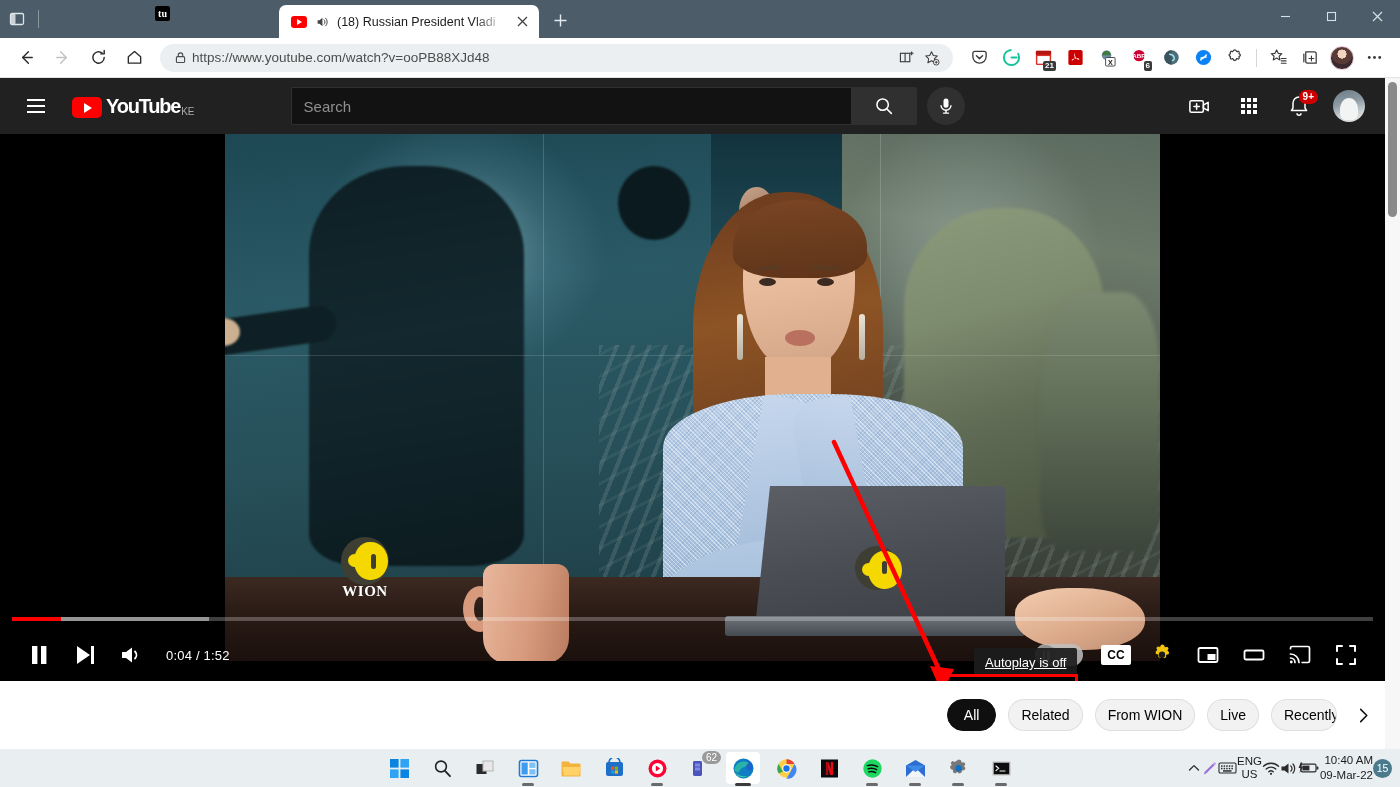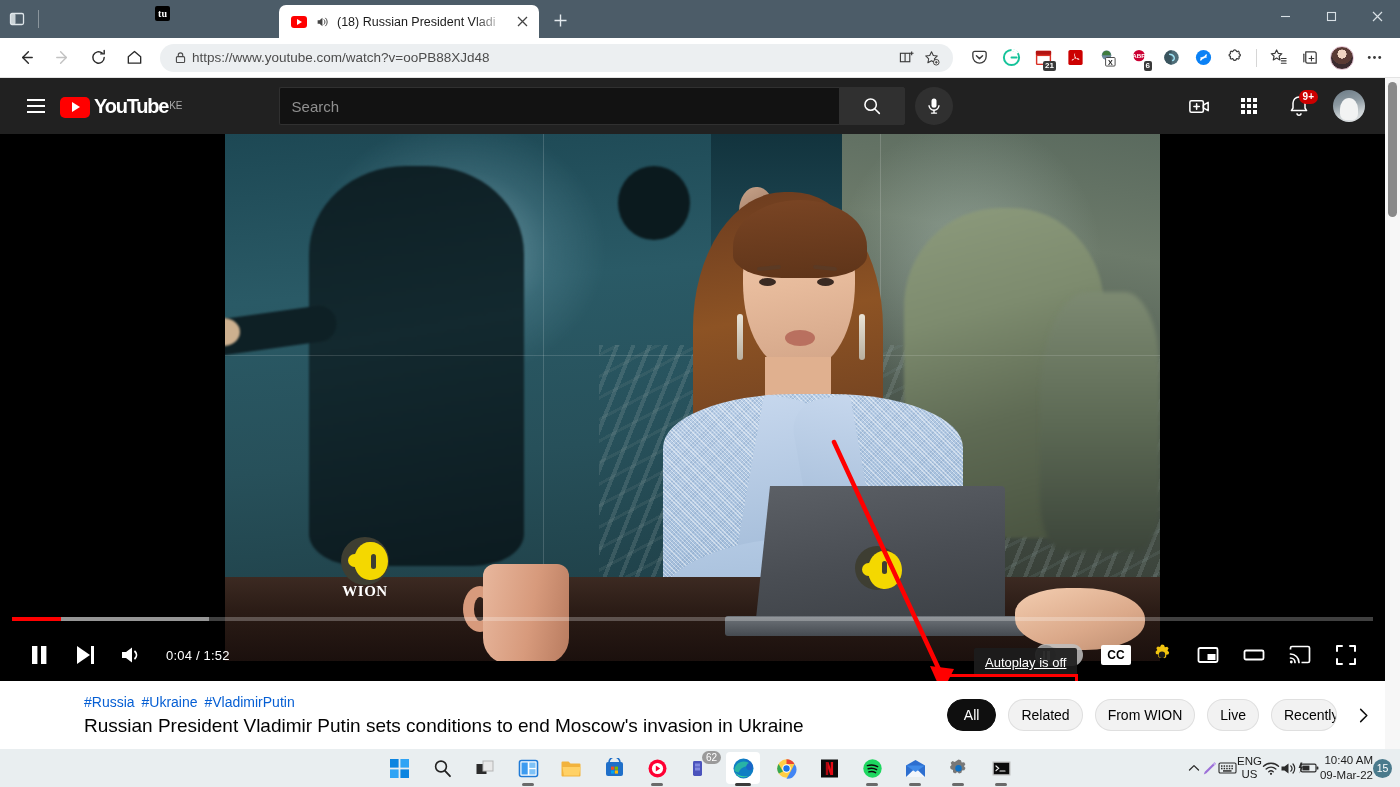--- a/index.html
+++ b/index.html
@@ -102,21 +102,21 @@
   }
 
   
   .ytpage { position: absolute; left: 0; top: 78px; width: 1400px; height: 671px; background: #fff; overflow: hidden; }
   .ythead {
     position: absolute; left: 0; top: 0; width: 1385px; height: 56px; background: #212121;
     display: flex; align-items: center; padding: 0 16px;
   }
   .hamburger { width: 40px; height: 40px; display: flex; flex-direction: column; align-items: center; justify-content: center; gap: 4px; cursor: pointer; }
   .hamburger i { display: block; width: 18px; height: 2px; background: #fff; }
-  .ytlogo { display: flex; align-items: center; margin-left: 4px; cursor: pointer; }
+  .ytlogo { display: flex; align-items: flex-end; margin-left: 16px; cursor: pointer; }
   .ytlogo-mark { width: 30px; height: 21px; background: #ff0000; border-radius: 5px; display: flex; align-items: center; justify-content: center; margin-top: 2px; }
   .ytlogo-mark::after { content: ""; border-left: 8px solid #fff; border-top: 5px solid transparent; border-bottom: 5px solid transparent; margin-left: 2px; }
   .ytlogo-text { color: #fff; font-size: 20px; font-weight: bold; letter-spacing: -1.2px; margin-left: 4px; line-height: 24px; }
   .ytlogo-cc { color: #aaa; font-size: 10px; margin-left: 1px; line-height: 12px; }
   .ytsearch-wrap { display: flex; align-items: center; margin-left: 96px; }
   .ytsearch {
     width: 560px; height: 38px; background: #121212; border: 1px solid #303030;
     border-right: none; border-radius: 2px 0 0 2px; display: flex; align-items: center; padding: 0 12px;
   }
   .ytsearch input {
@@ -793,28 +793,20 @@
     </div>
 
     <svg class="annot-arrow" viewBox="0 0 130 265">
       <path d="M4 4 L112 238" stroke="#ff0000" stroke-width="4.5" fill="none" stroke-linecap="round"></path>
       <path d="M112 255 L100 228 L124 231 Z" fill="#ff0000"></path>
     </svg>
     <div class="tooltip">Autoplay is off</div>
     <div class="annot-rect"></div>
 
     <div class="below">
-      <div class="vid-meta">
-        <div class="hashtags">
-          <span>#Russia</span>
-          <span>#Ukraine</span>
-          <span>#VladimirPutin</span>
-        </div>
-        <div class="vid-title">Russian President Vladimir Putin sets conditions to end Moscow's invasion in Ukraine</div>
-      </div>
       <div class="chips">
         <div class="chip active">All</div>
         <div class="chip">Related</div>
         <div class="chip">From WION</div>
         <div class="chip">Live</div>
         <div class="chip clipped">Recently uploaded</div>
         <div class="chip-next">
           <svg width="17" height="17" viewBox="0 0 18 18">
               <path d="M6 2.5L12.5 9 6 15.5" fill="none" stroke="#0f0f0f" stroke-width="1.6" stroke-linecap="round" stroke-linejoin="round"></path>
             </svg>

